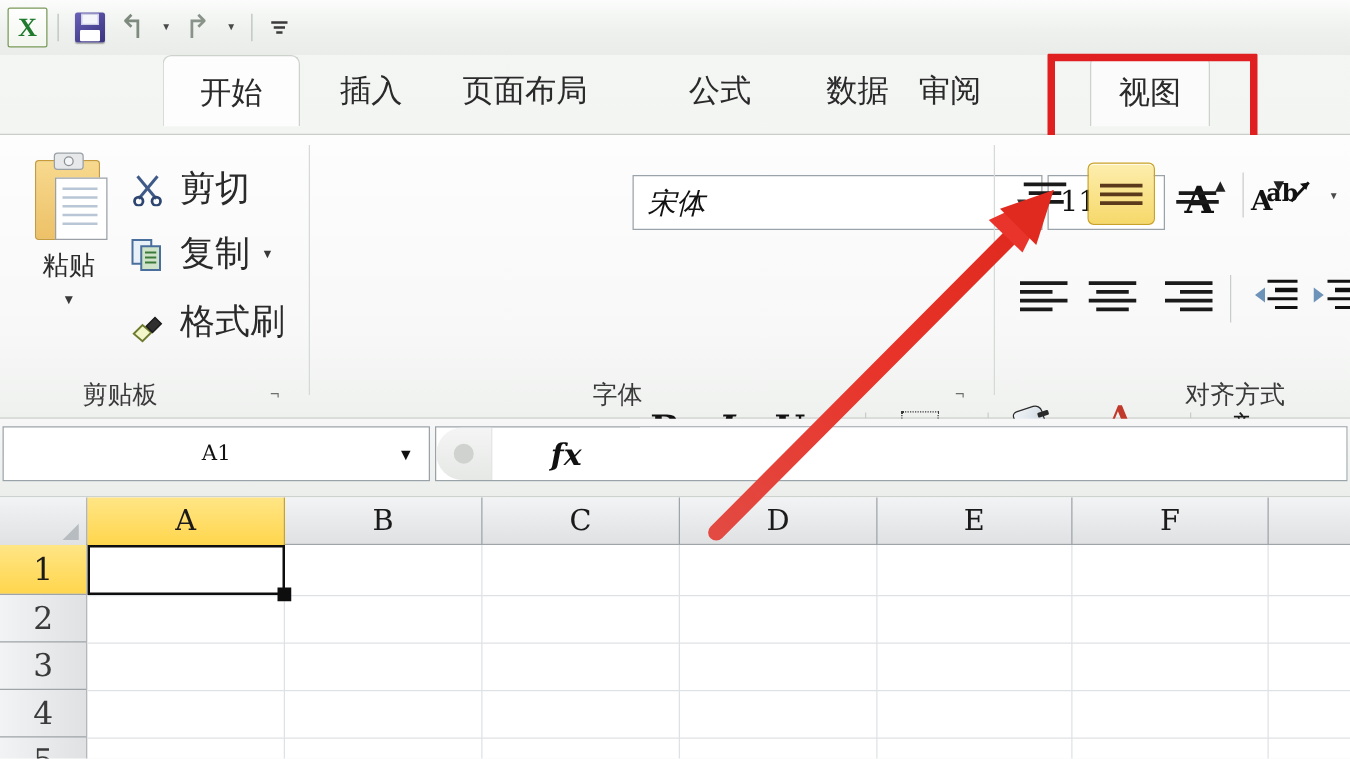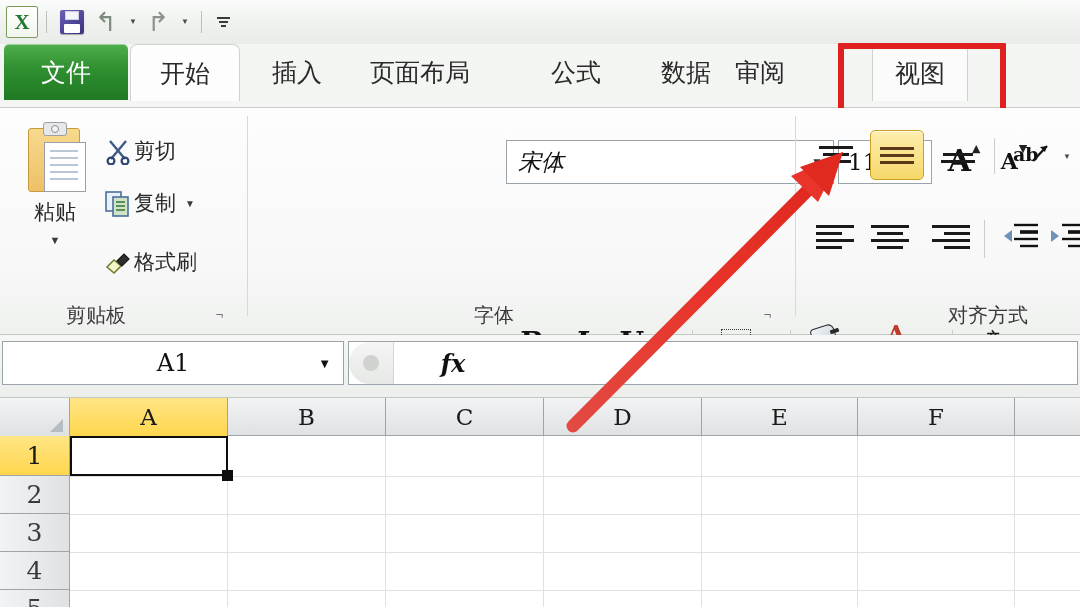--- a/index.html
+++ b/index.html
@@ -78,21 +78,21 @@
   .clip-clipper{position:absolute;left:19px;top:0px;width:22px;height:12px;
        background:#e6e8ea;border:1px solid #9aa0a6;border-radius:3px;}
   .clip-clipper::after{content:"";position:absolute;left:7px;top:2px;width:6px;height:6px;
        border:1px solid #8a8f94;border-radius:50%;background:#f4f5f6;}
   .clip-page{position:absolute;left:20px;top:20px;width:40px;height:48px;background:#fff;
        border:1px solid #9aa0a6;}
   .clip-page i{position:absolute;left:5px;height:2px;background:#b9c6d6;width:28px;display:block;}
   .paste-lbl{font-size:21px;color:#2a2a2a;margin-top:4px;}
   .paste-car{font-size:11px;color:#3a3a3a;margin-top:8px;}
   .cbitem{position:absolute;display:flex;align-items:center;height:42px;}
-  .cbitem .lbl{font-size:21px;color:#2a2a2a;margin-left:2px;white-space:nowrap;}
+  .cbitem .lbl{font-size:28px;color:#2a2a2a;margin-left:12px;white-space:nowrap;}
   .cbitem .cr{font-size:10px;color:#3a3a3a;margin-left:9px;}
   .ic26{width:28px;height:28px;position:relative;display:block;}
 
   
   .fontbox{position:absolute;left:258px;top:32px;width:328px;height:44px;background:#fff;
        border:1px solid #9aa3a9;box-sizing:border-box;display:flex;align-items:center;font-style:italic;}
   .fontbox .v{font-size:23px;color:#111;padding-left:11px;font-family:"DejaVu Sans",sans-serif;}
   .fontbox .dd{position:absolute;right:10px;font-size:12px;color:#3a3a3a;}
   .sizebox{position:absolute;left:590px;top:32px;width:94px;height:44px;background:#fff;
        border:1px solid #9aa3a9;box-sizing:border-box;display:flex;align-items:center;}
@@ -135,21 +135,21 @@
        font-size:22px;font-weight:bold;color:#111;}
   .indent-ic{width:40px;height:30px;position:relative;}
 
   
   .fbar{position:absolute;left:0;top:335px;width:1080px;height:62px;
        background:linear-gradient(180deg,#f6f7f6 0%,#eceeec 100%);
        border-bottom:1px solid #c3c8c3;}
   .namebox{position:absolute;left:2px;top:6px;width:342px;height:44px;background:#fff;
        border:1px solid #9aa3a9;box-sizing:border-box;display:flex;align-items:center;
        justify-content:center;}
-  .namebox .v{font-size:24px;color:#111;font-family:"DejaVu Serif",serif;}
+  .namebox .v{font-size:17px;color:#111;font-family:"DejaVu Serif",serif;}
   .namebox .dd{position:absolute;right:12px;font-size:13px;color:#111;}
   .fxwrap{position:absolute;left:348px;top:6px;width:730px;height:44px;background:#fff;
        border:1px solid #9aa3a9;box-sizing:border-box;display:flex;align-items:center;}
   .fxnub{width:44px;height:42px;background:linear-gradient(180deg,#f4f5f4 0%,#e6e8e6 100%);
        border-right:1px solid #d3d6d3;border-radius:21px 0 0 21px;
        display:flex;align-items:center;justify-content:center;}
   .fxnub i{width:16px;height:16px;border-radius:50%;background:#cfd2cf;display:block;}
   .fxlbl{width:118px;text-align:center;font-family:"DejaVu Serif",serif;font-style:italic;
        font-weight:bold;font-size:24px;color:#111;}
   .fxinput{flex:1;height:42px;background:#fff;}
@@ -221,21 +221,20 @@
     </div>
     <div class="qat-sep"></div>
     <div class="qmore">
       <span class="t1"></span>
       <span class="t2"></span>
       <span class="t3"></span>
     </div>
   </div>
 
   <div class="tabstrip">
-    <div class="tab tab-file">文件</div>
     <div class="tab tab-home" style="left:130px;width:110px;">开始</div>
     <div class="tab tab-plain" style="left:252px;width:90px;">插入</div>
     <div class="tab tab-plain" style="left:336px;width:168px;">页面布局</div>
     <div class="tab tab-plain" style="left:530px;width:92px;">公式</div>
     <div class="tab tab-plain" style="left:638px;width:96px;">数据</div>
     <div class="tab tab-plain" style="left:712px;width:96px;">审阅</div>
     <div class="tab tab-view" style="left:872px;">视图</div>
   </div>
   <div class="tabline"></div>
   <div class="redbox"></div>

